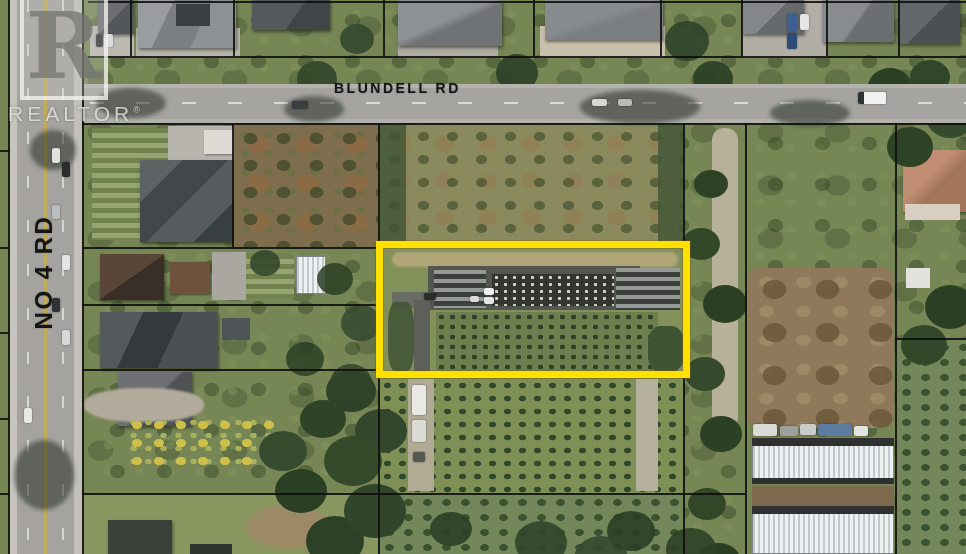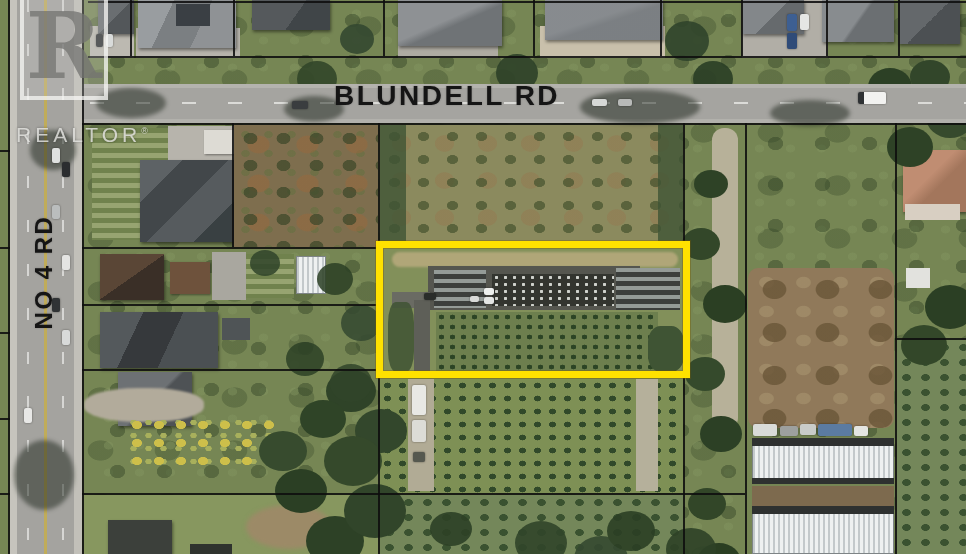--- a/index.html
+++ b/index.html
@@ -69,21 +69,21 @@
   .concrete{background-color:#b7b4ac;}
   .bl{background:#0e0e0e;opacity:.88;}
   .bl.h{height:2px;} .bl.v{width:2px;}
   .road{background-color:#a3a29e;}
   .rshadow{background:rgba(28,36,26,.5);border-radius:50%;filter:blur(2px);}
   .tc{border-radius:50%;}
   .car{border-radius:2px;box-shadow:0 0 2px rgba(0,0,0,.5);}
   .roof{box-shadow:1px 2px 3px rgba(0,0,0,.45);}
   .ybox{border:7px solid #FFE100;box-shadow:0 0 0 1px rgba(120,90,0,.35), inset 0 0 0 1px rgba(120,90,0,.35);}
   .road-label{
-    font-weight:bold;color:#151515;letter-spacing:2.5px;font-size:28px;
+    font-weight:bold;color:#151515;letter-spacing:2.5px;font-size:14px;
     white-space:nowrap;text-shadow:0 0 2px rgba(0,0,0,.25);
   }
   .wm{opacity:.88;}
   .wm-block{
     border:4px solid rgba(248,248,246,.85);
     background:rgba(205,205,202,.30);
     display:flex;align-items:center;justify-content:center;
     font-family:"DejaVu Serif", serif;font-weight:bold;
     color:rgba(120,120,118,.9);
   }
@@ -262,18 +262,18 @@
 
   <div class="ybox" style="left: 376px; top: 241px; width: 314px; height: 137px; border-color: rgb(255, 225, 0);"></div>
 
   <div class="road-label" style="left:334px;top:80px;">BLUNDELL RD</div>
   <div class="road-label" style="left:-14px;top:258px;width:116px;text-align:center;font-size:24px;transform:rotate(-90deg);transform-origin:center;">NO 4 RD</div>
 
   <div class="wm" style="left:0;top:0;width:130px;height:140px;">
     <div class="wm-block" style="left:20px;top:-8px;width:88px;height:108px;font-size:92px;">
       <span style="position:static;">R</span>
     </div>
-    <div class="wm-text" style="left:16px;top:102px;margin-top:21px;">
+    <div class="wm-text" style="left:8px;top:102px;">
       <span style="position:static;">REALTOR</span><span class="reg" style="position:static;">®</span>
     </div>
   </div>
 
 </div>
 
 </body></html>

